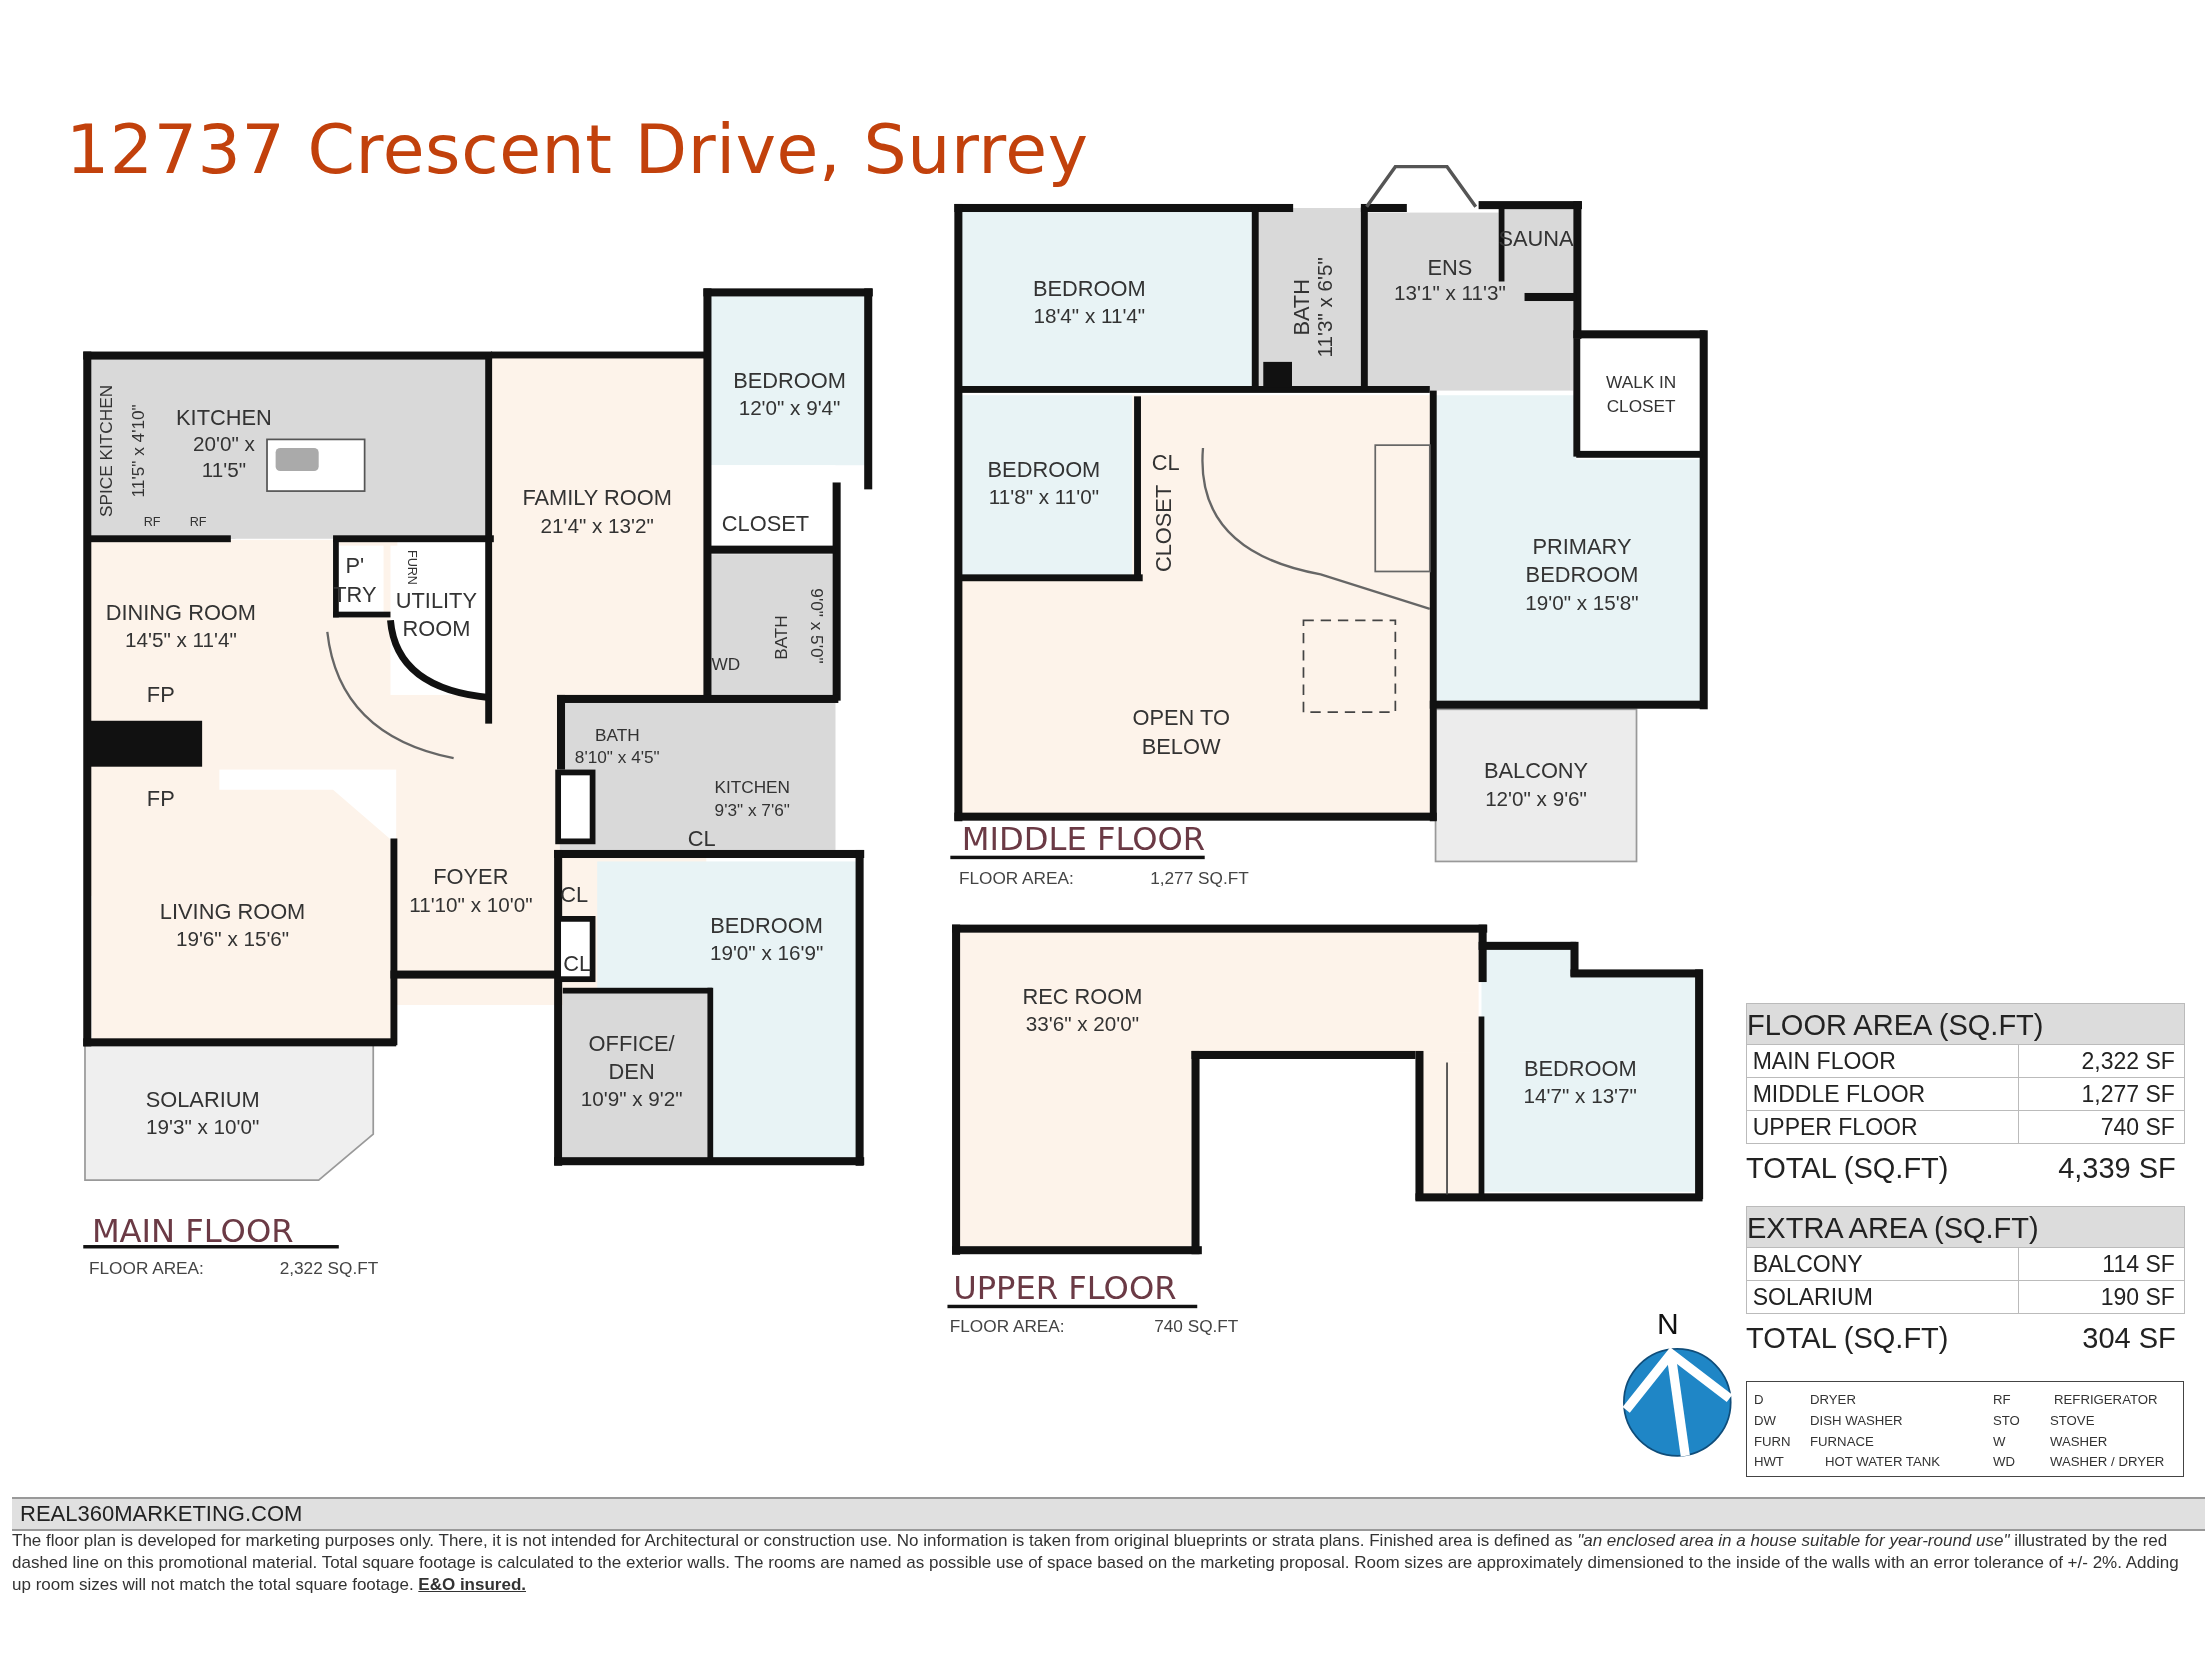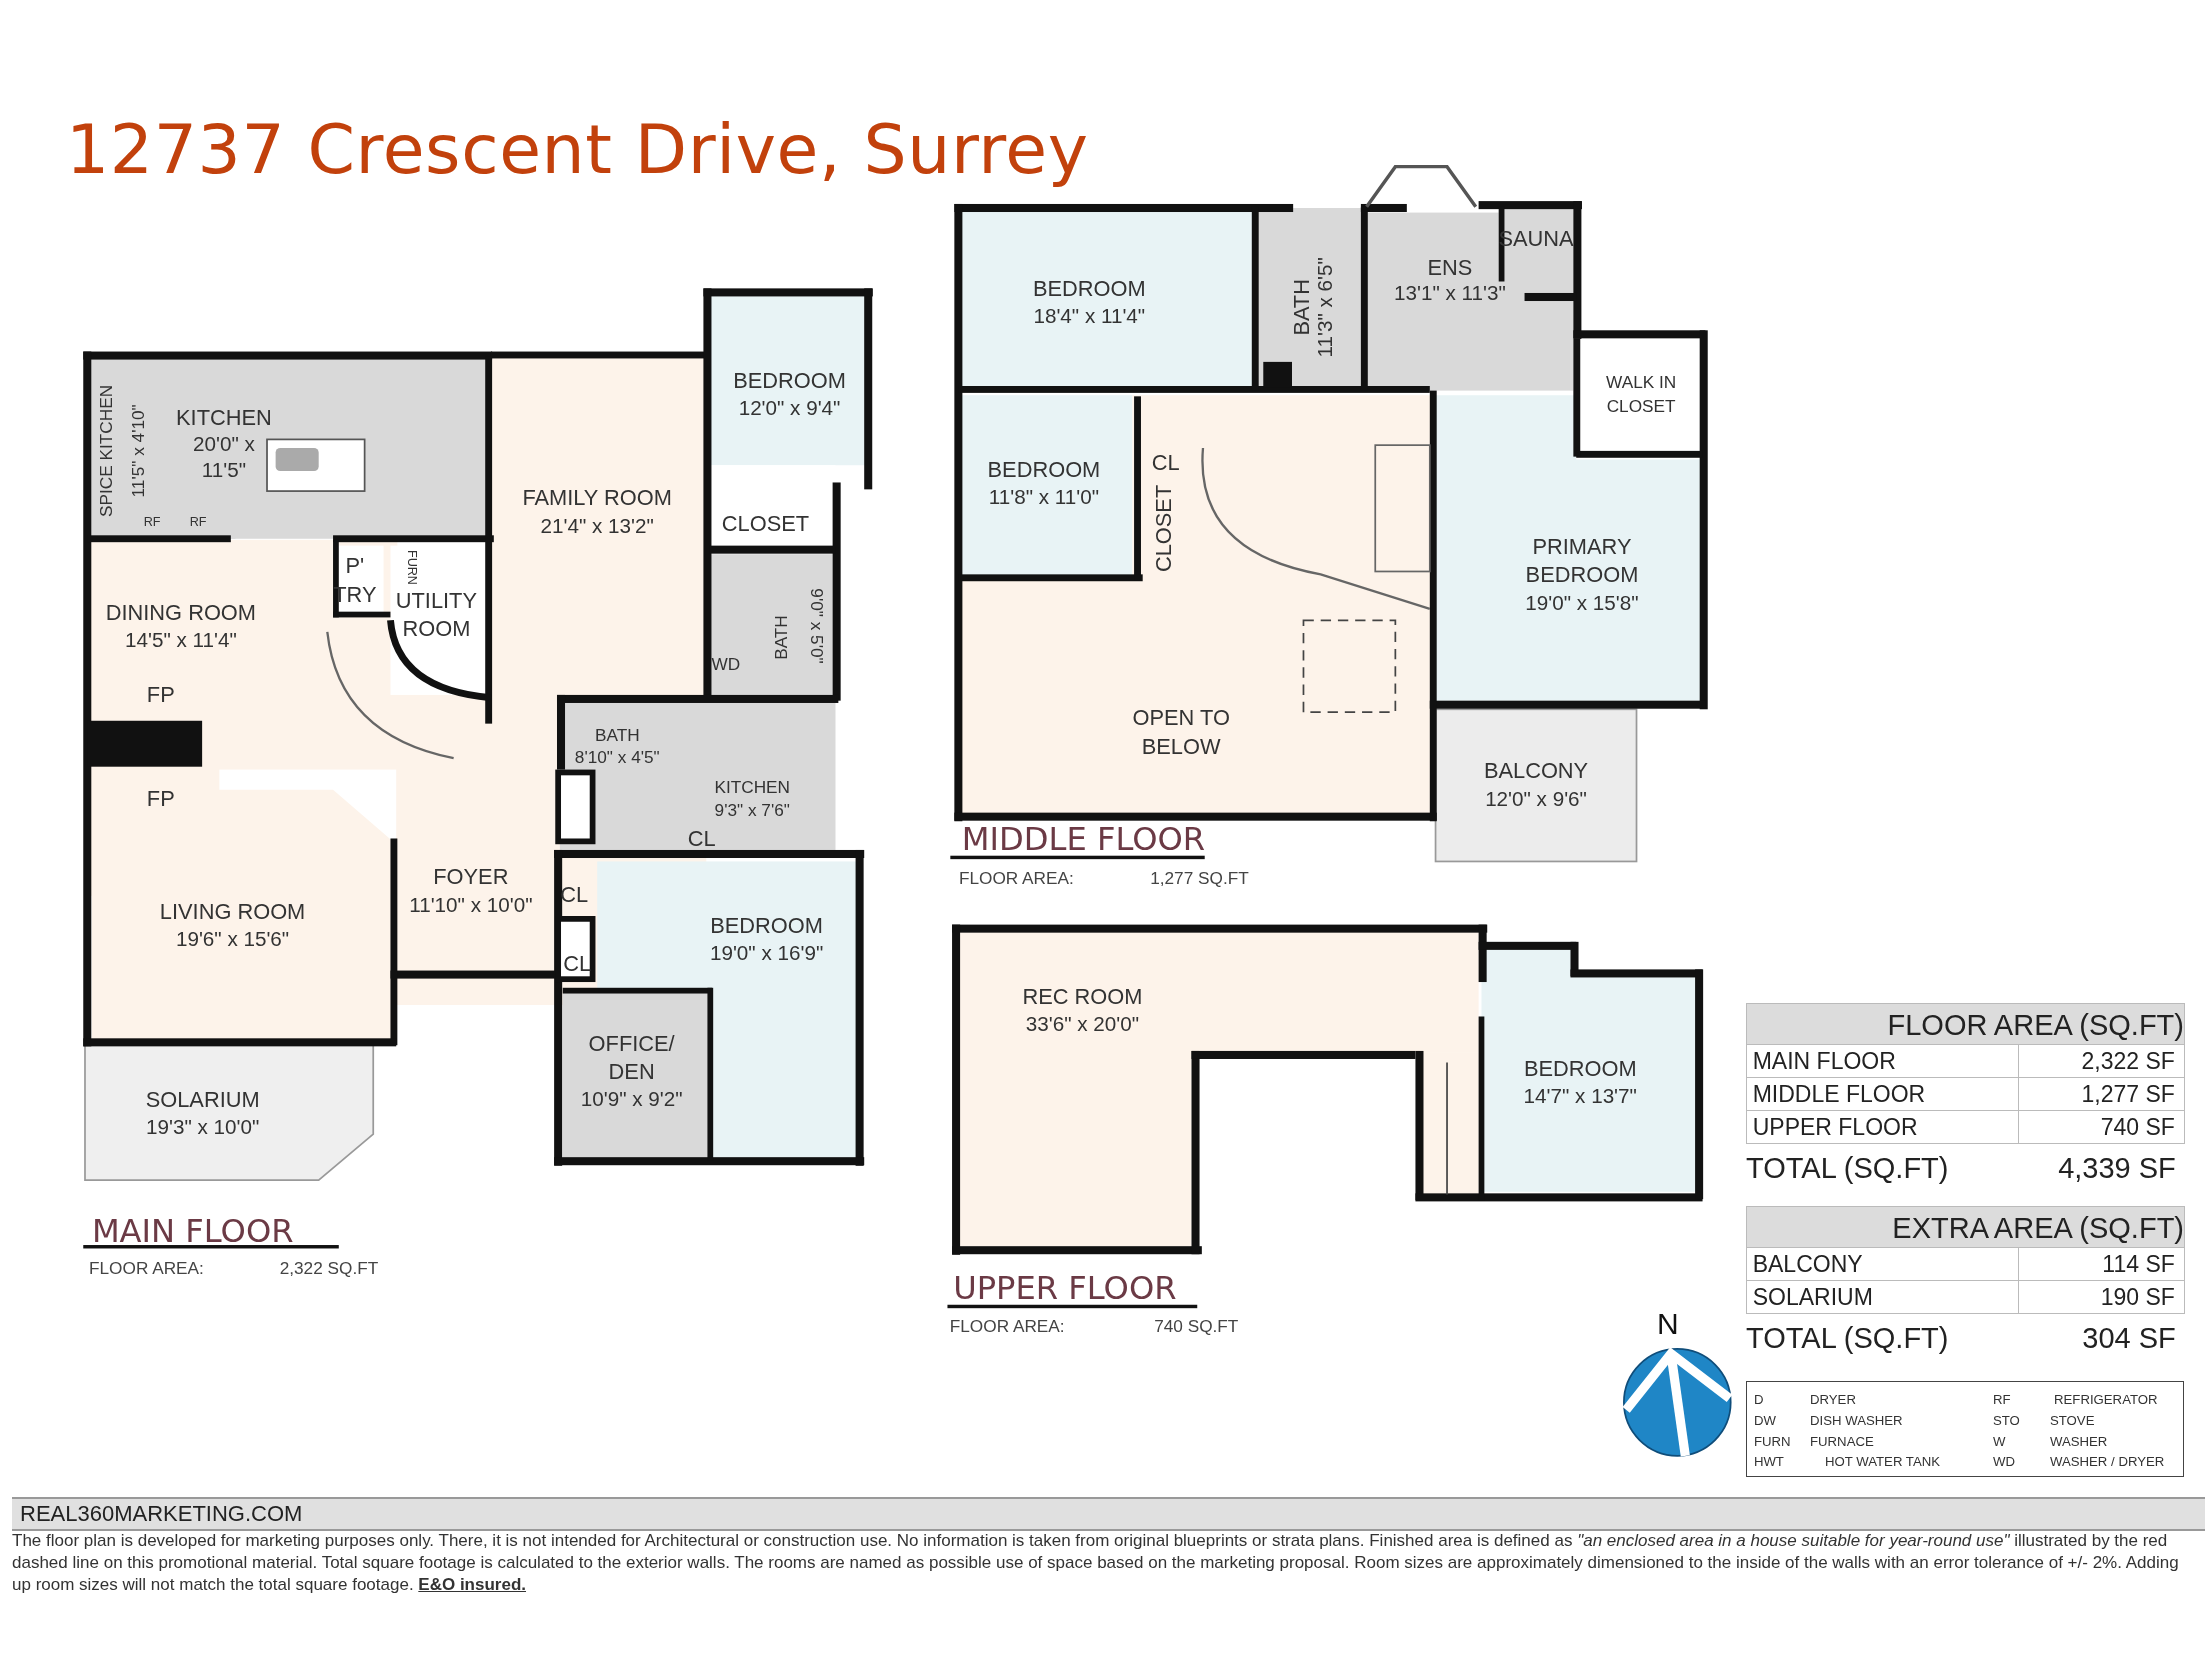--- a/index.html
+++ b/index.html
@@ -9,21 +9,21 @@
   .wall { fill:#111; }
   .lbl { font-family:"Liberation Sans", sans-serif; fill:#333; text-anchor:middle; }
   .room-name { font-size:38px; }
   .room-dim { font-size:36px; }
   .small { font-size:30px; }
   .tiny { font-size:22px; }
   .floor-title { font-family:"DejaVu Sans", sans-serif; font-size:56px; fill:#6b3a45; }
   .floor-area { font-family:"Liberation Sans", sans-serif; font-size:30px; fill:#444; }
   
   .area-table { position:absolute; left:1746px; width:439px; font-family:"Liberation Sans", sans-serif; }
-  .area-table .hdr { background:#dcdcdc; border:1.1px solid #bbb; text-align:right; font-size:29px; height:40px; line-height:42px; color:#222; }
+  .area-table .hdr { background:#dcdcdc; border:1.1px solid #bbb; text-align:left; font-size:29px; height:40px; line-height:42px; color:#222; }
   .area-table .row { display:flex; border:1.1px solid #bbb; border-top:none; height:32px; font-size:23px; line-height:33px; }
   .area-table .row .k { flex:0 0 265px; padding-left:5.7px; border-right:1.1px solid #bbb; }
   .area-table .row .v { flex:1; text-align:right; padding-right:9.2px; }
   .area-table .total { display:flex; justify-content:space-between; font-size:29px; padding:8px 9.2px 0 0; height:37px;gap:28px; }
   .legend { position:absolute; left:1746px; top:1381px; width:436px; height:94px; border:1.7px solid #444; font-family:"Liberation Sans", sans-serif; font-size:13.2px; color:#333; }
   .legend .cell { position:absolute; }
   .compass-n { position:absolute; left:1657px; top:1307px; font-family:"Liberation Sans", sans-serif; font-size:30px; color:#111; }
   .footer-bar { position:absolute; left:12px; top:1497px; width:2205px; height:30px; background:#e0e0e0; border-top:2.3px solid #999; border-bottom:2.3px solid #999; font-family:"Liberation Sans", sans-serif; font-size:22px; color:#222; }
   .footer-bar .l { position:absolute; left:8px; top:2.3px; }
   .footer-bar .r { position:absolute; right:15px; top:2.3px; }

